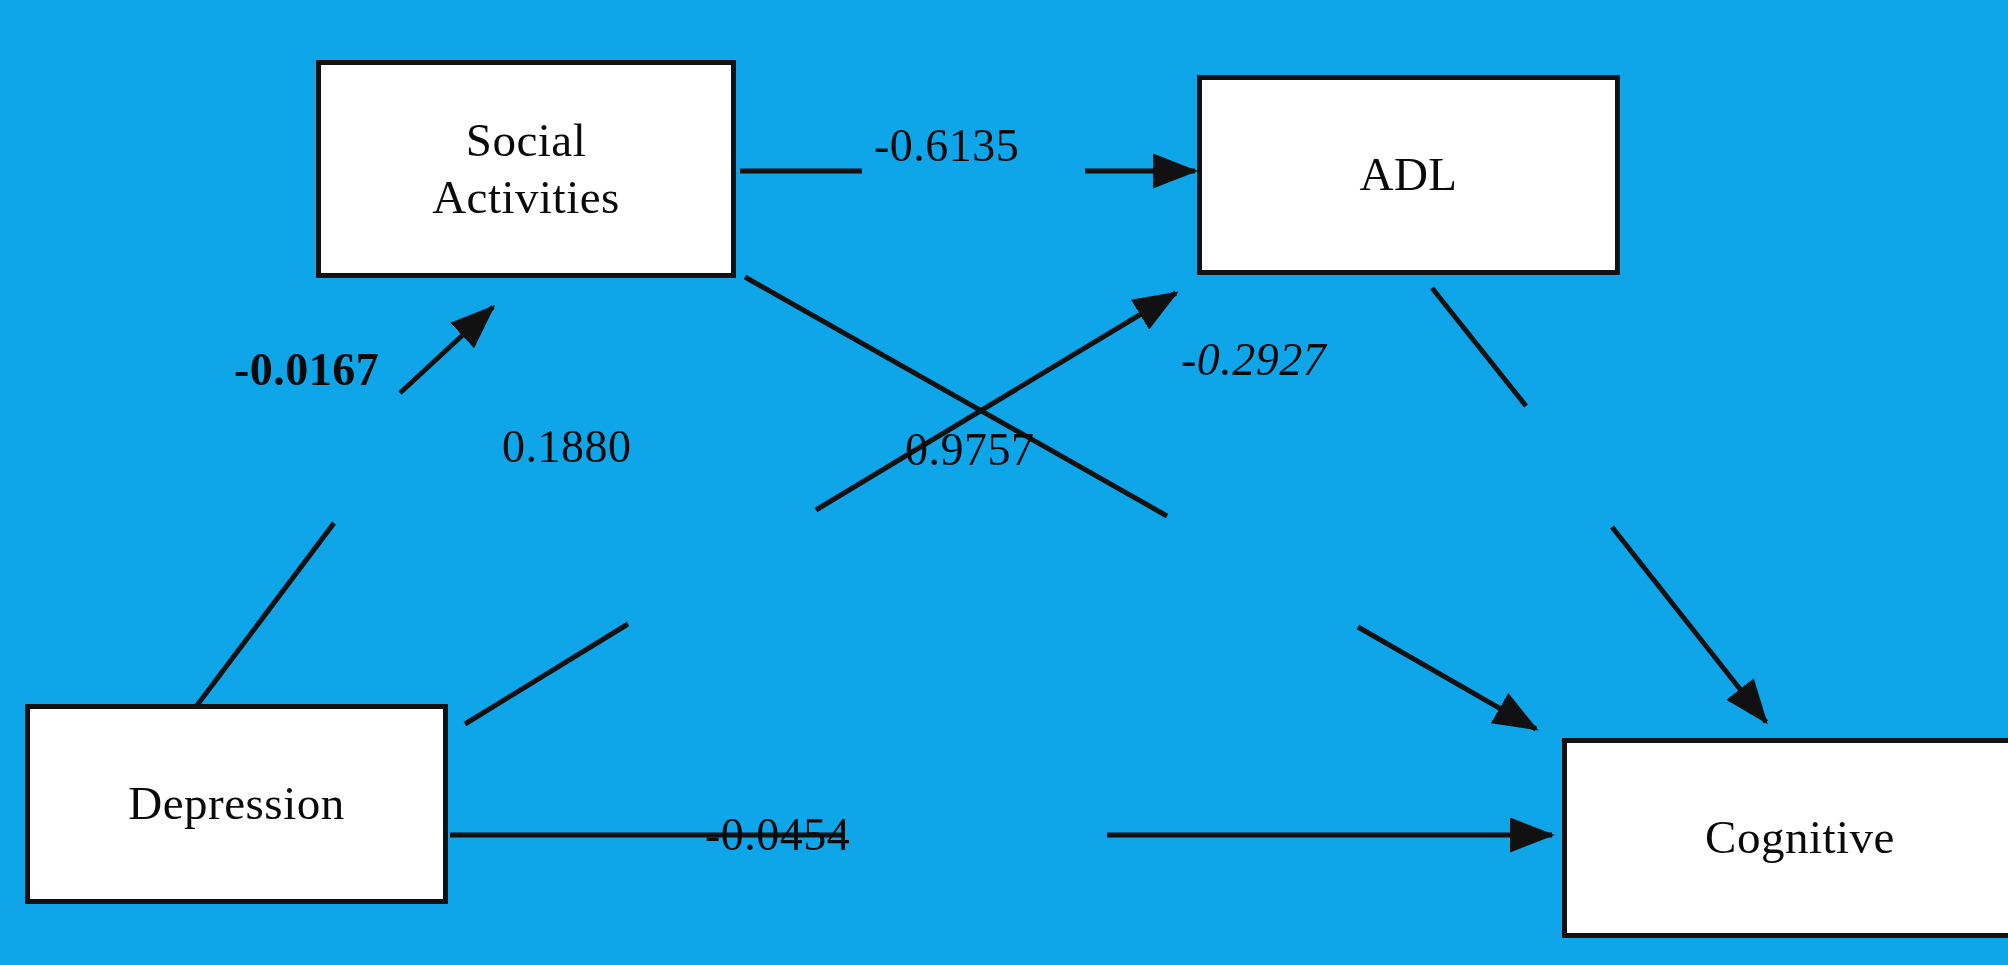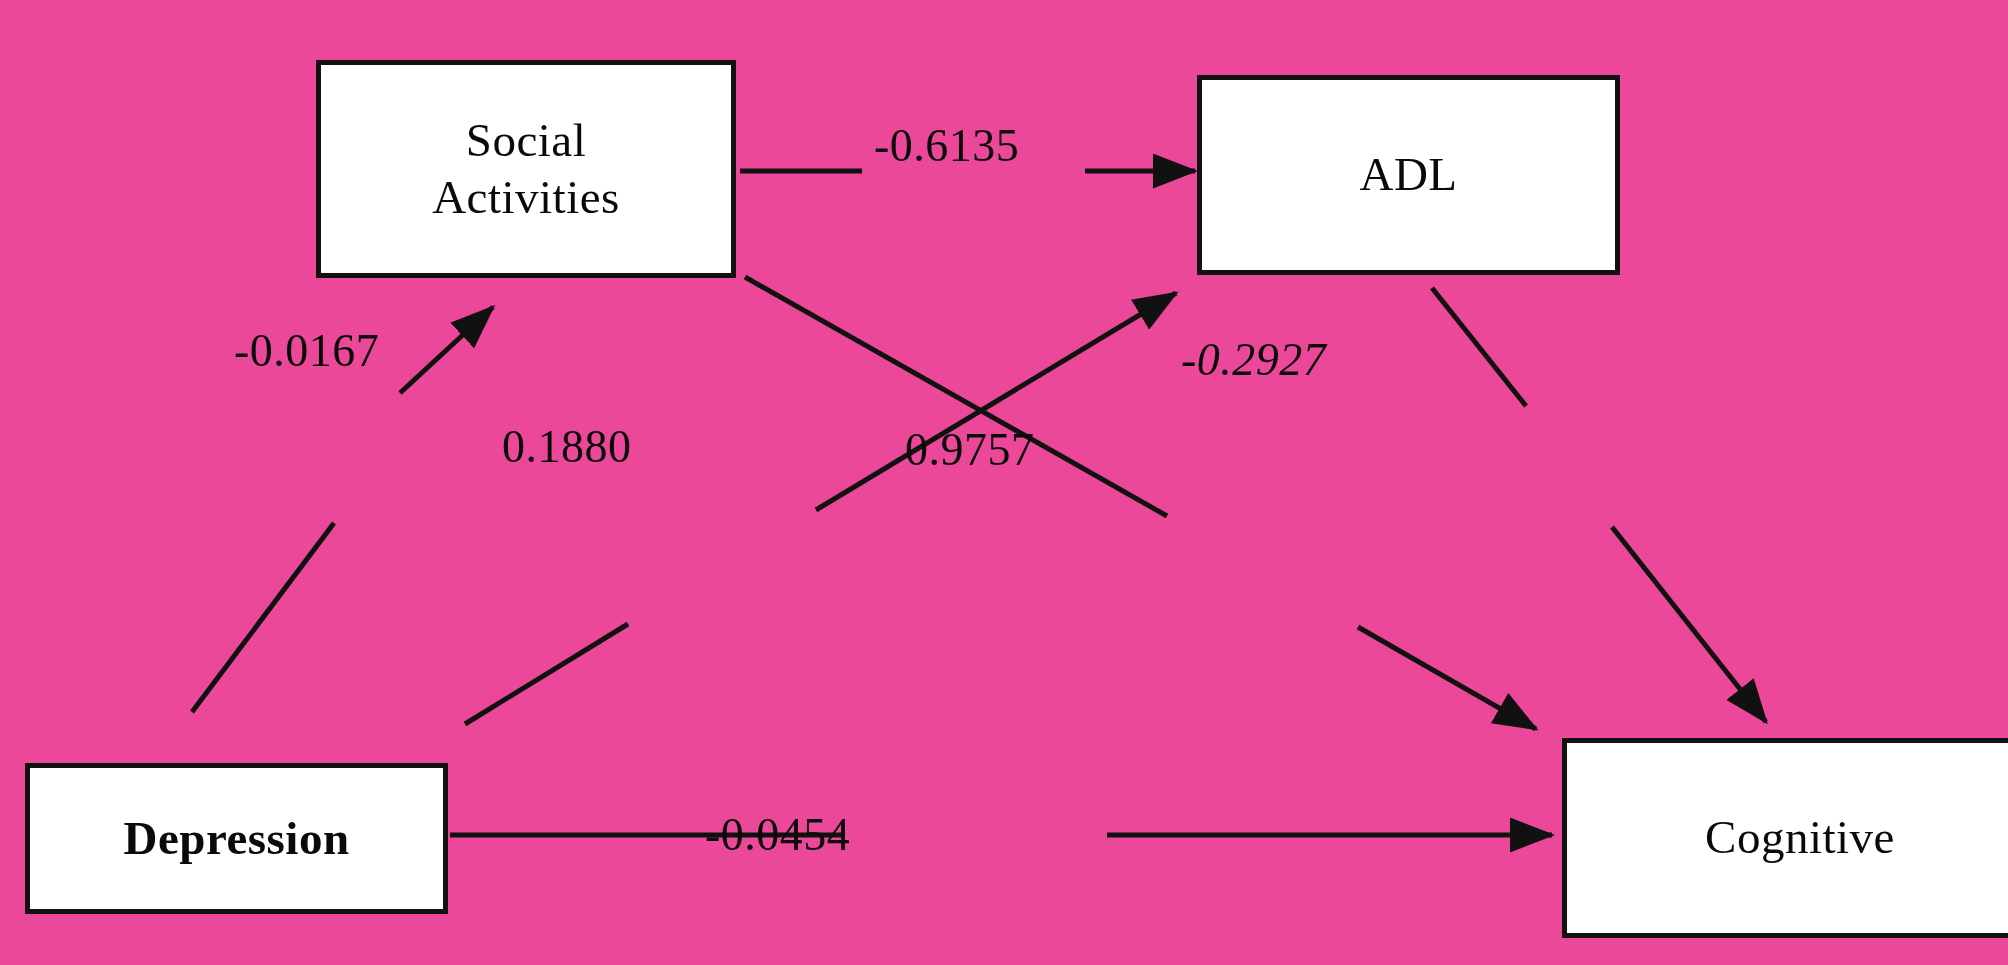--- a/index.html
+++ b/index.html
@@ -9,21 +9,21 @@
     background: #ffffff;
   }
   body {
     font-family: "Liberation Serif", "DejaVu Serif", serif;
     color: #000000;
   }
   #diagram-canvas {
     position: relative;
     width: 2008px;
     height: 965px;
-    background: #ec4899;
+    background: #0ea5e9;
     overflow: hidden;
   }
   #diagram-svg {
     position: absolute;
     left: 0;
     top: 0;
     width: 2008px;
     height: 965px;
   }
   .node-box {
@@ -87,31 +87,31 @@
 
   <div class="node-box" style="left:316px; top:60px; width:420px; height:218px;">
     <span class="node-line">Social</span>
     <span class="node-line">Activities</span>
   </div>
 
   <div class="node-box" style="left:1197px; top:75px; width:423px; height:200px;">
     <span class="node-line">ADL</span>
   </div>
 
-  <div class="node-box" style="left:25px; top:763px; width:423px; height:151px;font-weight:bold;">
+  <div class="node-box" style="left:25px; top:704px; width:423px; height:200px;">
     <span class="node-line">Depression</span>
   </div>
 
   <div class="node-box" style="left:1562px; top:738px; width:476px; height:200px;">
     <span class="node-line">Cognitive</span>
   </div>
 
   <div class="path-label" style="left:874px; top:107px;margin-top:16px;">-0.6135</div>
 
-  <div class="path-label" style="left:234px; top:328px;">-0.0167</div>
+  <div class="path-label" style="left:234px; top:347px;font-weight:bold;">-0.0167</div>
 
   <div class="path-label" style="left:502px; top:424px;">0.1880</div>
 
   <div class="path-label" style="left:905px; top:427px;">0.9757</div>
 
   <div class="path-label" style="left:1181px; top:337px;font-style:italic;">-0.2927</div>
 
   <div class="path-label" style="left:705px; top:812px;">-0.0454</div>
 
 </div>

